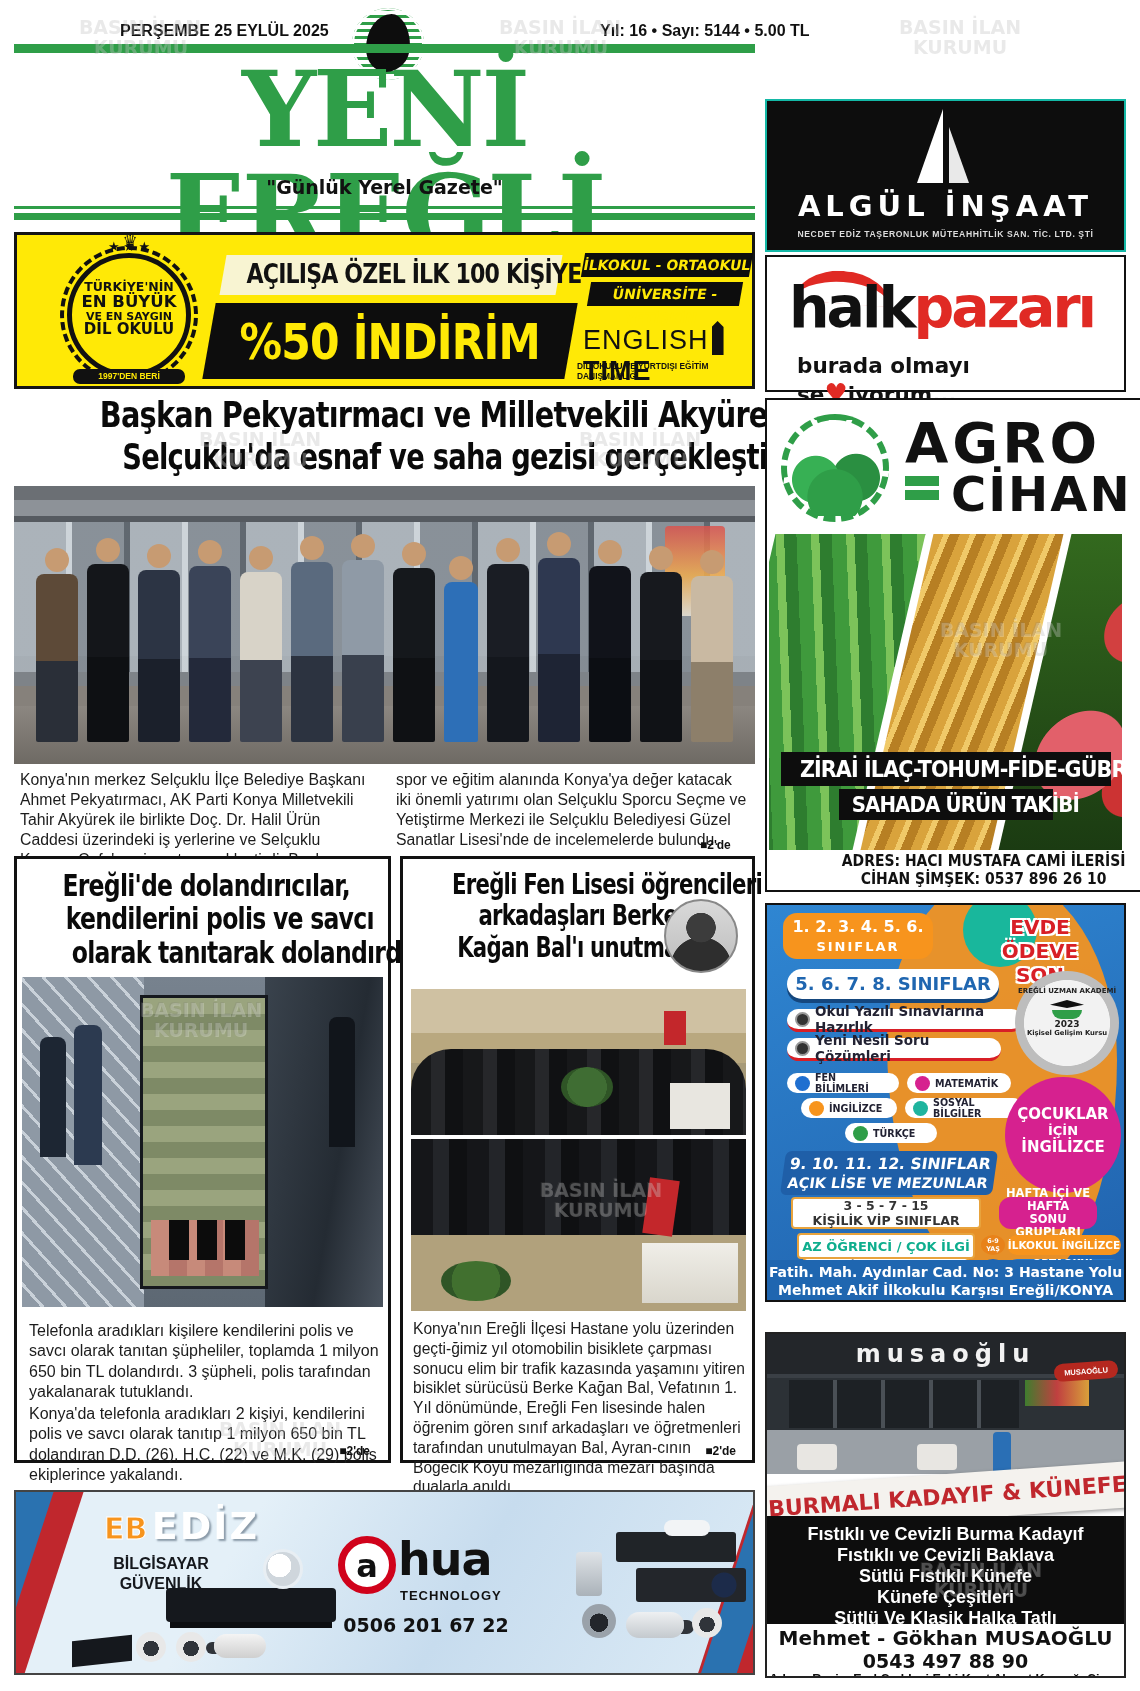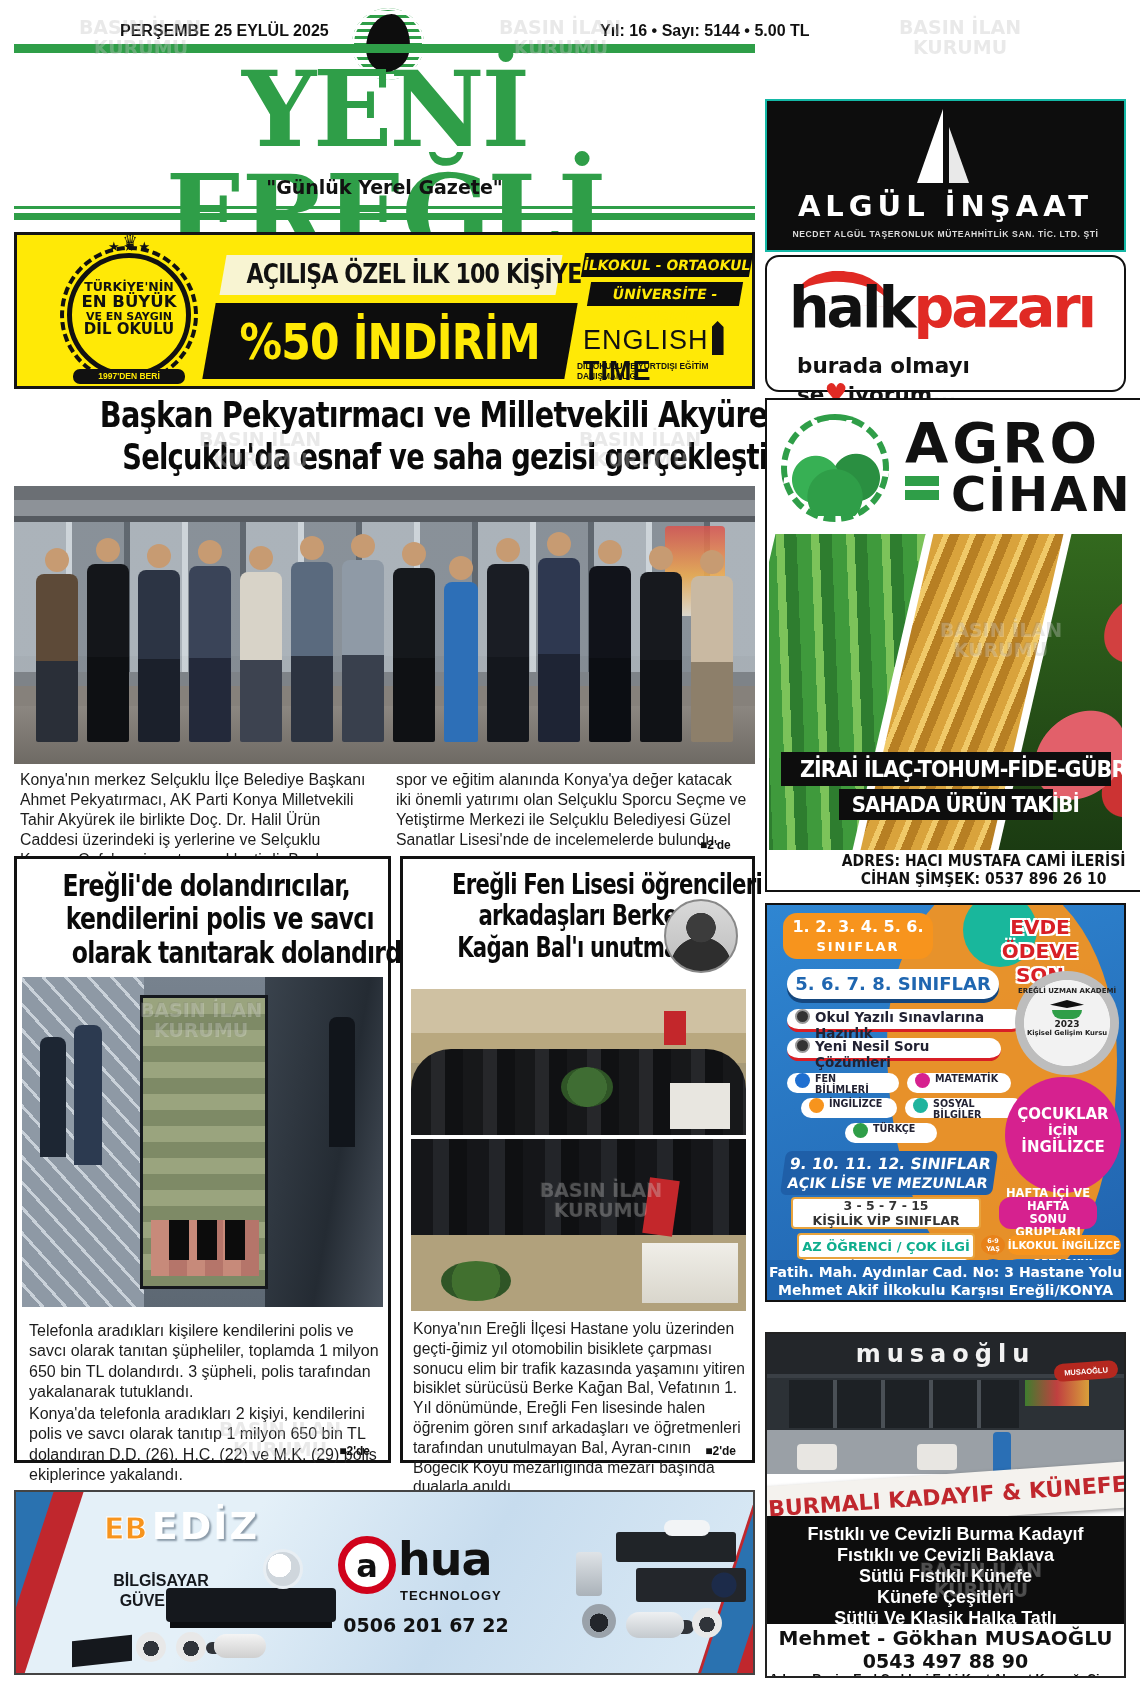--- a/index.html
+++ b/index.html
@@ -43,21 +43,21 @@
   .ph{width:24px;height:24px;border-radius:50%;background:#c79b72;margin-bottom:2px;}
   .pb{width:42px;border-radius:8px 8px 2px 2px;
       background:linear-gradient(var(--s,#222) 0 52%,var(--p,#15181d) 52% 100%);}
   
   .story-body{font-size:16px;line-height:1.27;color:#1c1c1c;}
   .more{font-size:12px;font-weight:bold;color:#111;}
   
   .panel{position:absolute;top:0;bottom:0;transform:skewX(-13deg);}
   
   .ak{font-family:"DejaVu Sans",sans-serif;}
-  .pill{background:#fff;border-radius:12px;display:flex;align-items:flex-start;gap:5px;
+  .pill{background:#fff;border-radius:12px;display:flex;align-items:center;gap:5px;
         font-weight:bold;color:#223;padding:0 8px;box-sizing:border-box;}
   .pilldot{width:15px;height:15px;border-radius:50%;flex:0 0 auto;}
   .rpill{color:#fff;font-weight:bold;border-radius:12px;display:flex;align-items:center;
          justify-content:center;text-align:center;box-sizing:border-box;}
   .goldrib{background:#fff;border:2px solid #e8a33d;border-radius:4px;display:flex;flex-direction:column;
            align-items:center;justify-content:center;font-weight:bold;box-sizing:border-box;}
   
   .wm{position:absolute;z-index:40;pointer-events:none;text-align:center;
       font-family:"DejaVu Sans",sans-serif;font-weight:bold;font-size:19px;line-height:1.05;
       color:rgba(120,120,120,.16);text-shadow:1px 1px 0 rgba(255,255,255,.25);}
@@ -90,24 +90,24 @@
   </div>
   <div class="abs ctr" style="left:14px;top:176px;width:741px;font-weight:bold;font-size:19px;font-family:'DejaVu Sans',sans-serif;">"Günlük Yerel Gazete"</div>
   <div class="abs green" style="left:14px;top:206px;width:741px;height:3px;"></div>
   <div class="abs green" style="left:14px;top:213px;width:741px;height:7px;"></div>
 
 
   <div class="abs blackbox" style="left:765px;top:99px;width:361px;height:153px;border:2px solid #14b8a6;box-sizing:border-box;">
     <div class="abs" style="left:150px;top:8px;width:0;height:0;border-left:26px solid transparent;border-bottom:74px solid #fff;"></div>
     <div class="abs" style="left:182px;top:26px;width:0;height:0;border-right:20px solid transparent;border-bottom:56px solid #e9e9e9;"></div>
     <div class="abs ctr" style="left:0;top:88px;width:100%;font-size:29px;font-weight:bold;letter-spacing:5px;font-family:'DejaVu Sans',sans-serif;">ALGÜL İNŞAAT</div>
-    <div class="abs ctr" style="left:0;top:128px;width:100%;font-size:8.6px;font-weight:bold;letter-spacing:.6px;color:#ddd;">NECDET ALGÜL TAŞERONLUK MÜTEAHHİTLİK SAN. TİC. LTD. ŞTİ</div>
-  </div>
-
-  <div class="abs bx" style="left:765px;top:255px;width:361px;height:137px;border-radius:14px;">
+    <div class="abs ctr" style="left:0;top:128px;width:100%;font-size:8.6px;font-weight:bold;letter-spacing:.6px;color:#ddd;">NECDET EDİZ TAŞERONLUK MÜTEAHHİTLİK SAN. TİC. LTD. ŞTİ</div>
+  </div>
+
+  <div class="abs bx" style="left:765px;top:255px;width:361px;height:137px;">
     <div class="abs" style="left:28px;top:14px;width:96px;height:22px;border-top:11px solid #e02a24;border-radius:50%/100% 100% 0 0;transform:rotate(4deg);"></div>
     <div class="abs" style="left:22px;top:22px;font-family:'DejaVu Sans',sans-serif;font-weight:bold;font-size:57px;letter-spacing:-3px;line-height:1;">
       <span style="color:#111;">halk</span><span style="color:#e02a24;">pazarı</span>
     </div>
     <div class="abs" style="left:30px;top:96px;font-family:'DejaVu Sans',sans-serif;font-weight:bold;font-size:21.5px;color:#111;">
       <span>burada olmayı se</span><span style="color:#e02a24;font-size:26px;">♥</span><span>iyorum...</span>
     </div>
   </div>
 
   <div class="abs ybanner" style="left:14px;top:232px;width:741px;height:157px;">
@@ -408,21 +408,21 @@
        background:linear-gradient(120deg,#e4f0f8 0 30%,#c7dcee 60%,#dcebf6);overflow:hidden;">
     <div class="abs" style="left:-40px;top:-20px;width:70px;height:260px;background:#c0272d;transform:rotate(18deg);"></div>
     <div class="abs" style="left:-70px;top:-20px;width:70px;height:260px;background:#2a72b0;transform:rotate(18deg);"></div>
     <div class="abs" style="right:-40px;top:-20px;width:70px;height:260px;background:#c0272d;transform:rotate(18deg);"></div>
     <div class="abs" style="right:-6px;top:-20px;width:34px;height:260px;background:#2a72b0;transform:rotate(18deg);"></div>
 
     <div class="abs" style="left:88px;top:12px;">
       <span style="font-family:'DejaVu Sans',sans-serif;font-weight:bold;font-size:30px;color:#f7941d;-webkit-text-stroke:1px #fff;">EB</span>
       <span style="font-family:'DejaVu Sans',sans-serif;font-weight:bold;font-size:38px;color:#fff;text-shadow:2px 2px 2px #8a9aa8;letter-spacing:2px;">EDİZ</span>
     </div>
-    <div class="abs ctr" style="left:70px;top:79px;width:150px;font-weight:bold;font-size:16px;color:#15181d;line-height:1.25;">
+    <div class="abs ctr" style="left:70px;top:62px;width:150px;font-weight:bold;font-size:16px;color:#15181d;line-height:1.25;">
       <span>BİLGİSAYAR</span><br><span>GÜVENLİK</span>
     </div>
 
     <div class="abs" style="left:150px;top:96px;width:170px;height:34px;background:#15181d;border-radius:4px;box-shadow:0 10px 0 -4px #0c0e11;"></div>
     <div class="abs" style="left:250px;top:60px;width:34px;height:34px;background:radial-gradient(circle at 40% 40%,#fff 0 40%,#cfd6dc 41%);border-radius:50%;box-shadow:0 0 0 3px #e8eef3;"></div>
     <div class="abs" style="left:120px;top:140px;width:30px;height:30px;background:radial-gradient(circle at 50% 55%,#30343a 0 34%,#e8e8e8 35%);border-radius:50%;"></div>
     <div class="abs" style="left:160px;top:140px;width:30px;height:30px;background:radial-gradient(circle at 50% 55%,#30343a 0 34%,#e8e8e8 35%);border-radius:50%;"></div>
     <div class="abs" style="left:198px;top:142px;width:52px;height:24px;background:linear-gradient(#f4f4f4,#cfcfcf);border-radius:12px;box-shadow:-14px 2px 0 -6px #30343a;"></div>
     <div class="abs" style="left:56px;top:146px;width:60px;height:26px;background:#15181d;transform:skewY(-6deg);"></div>
 

